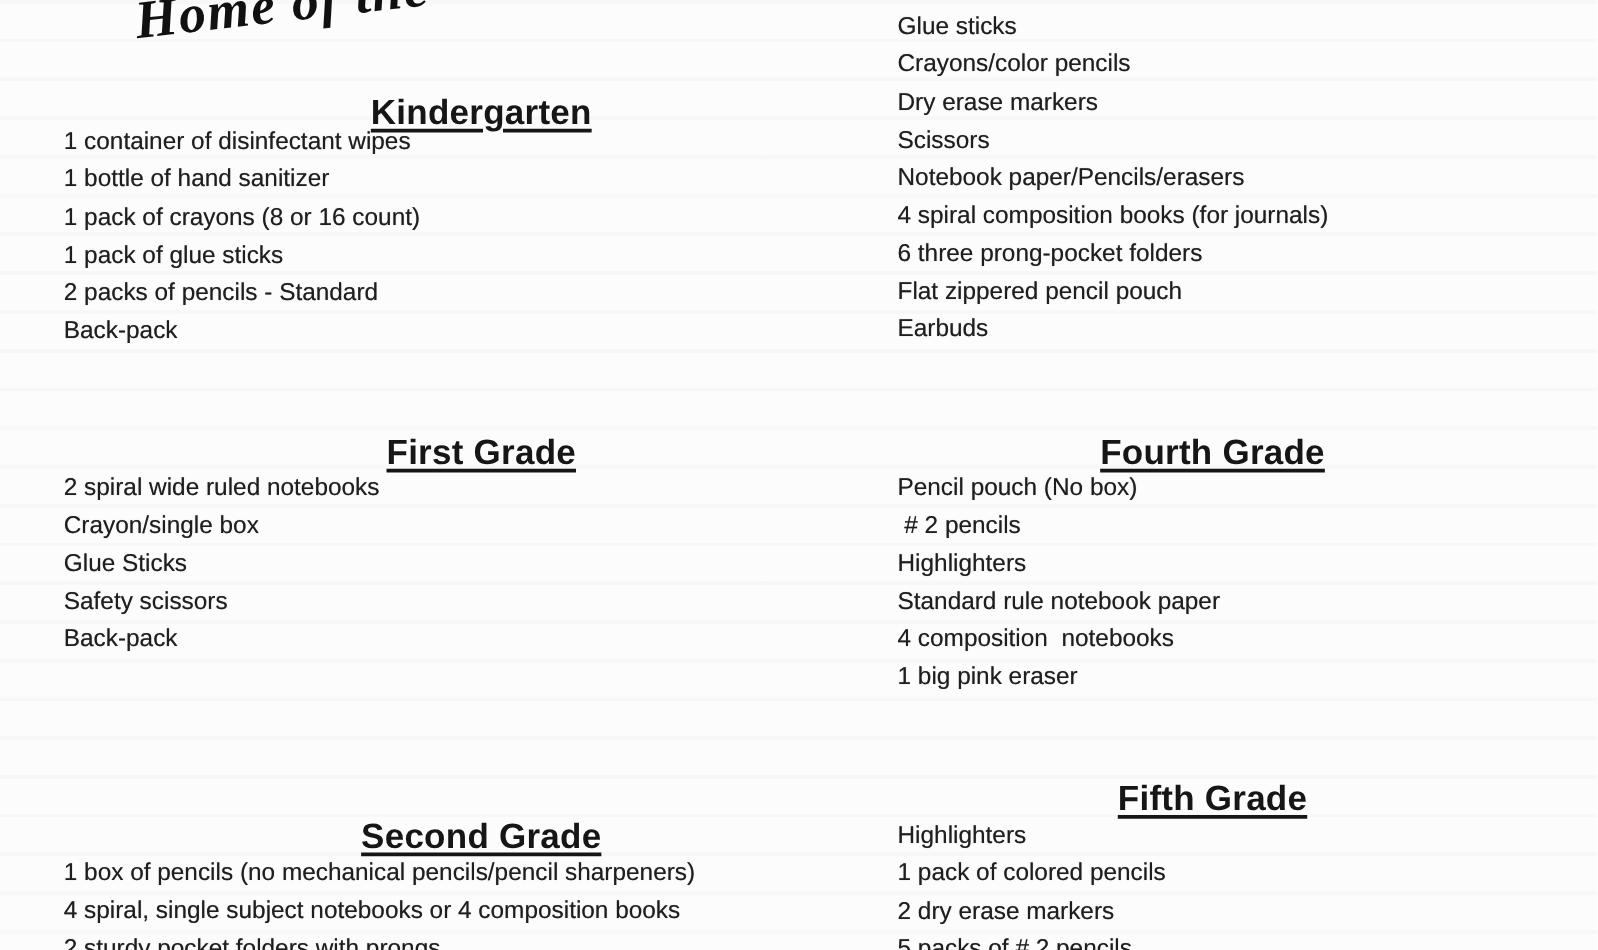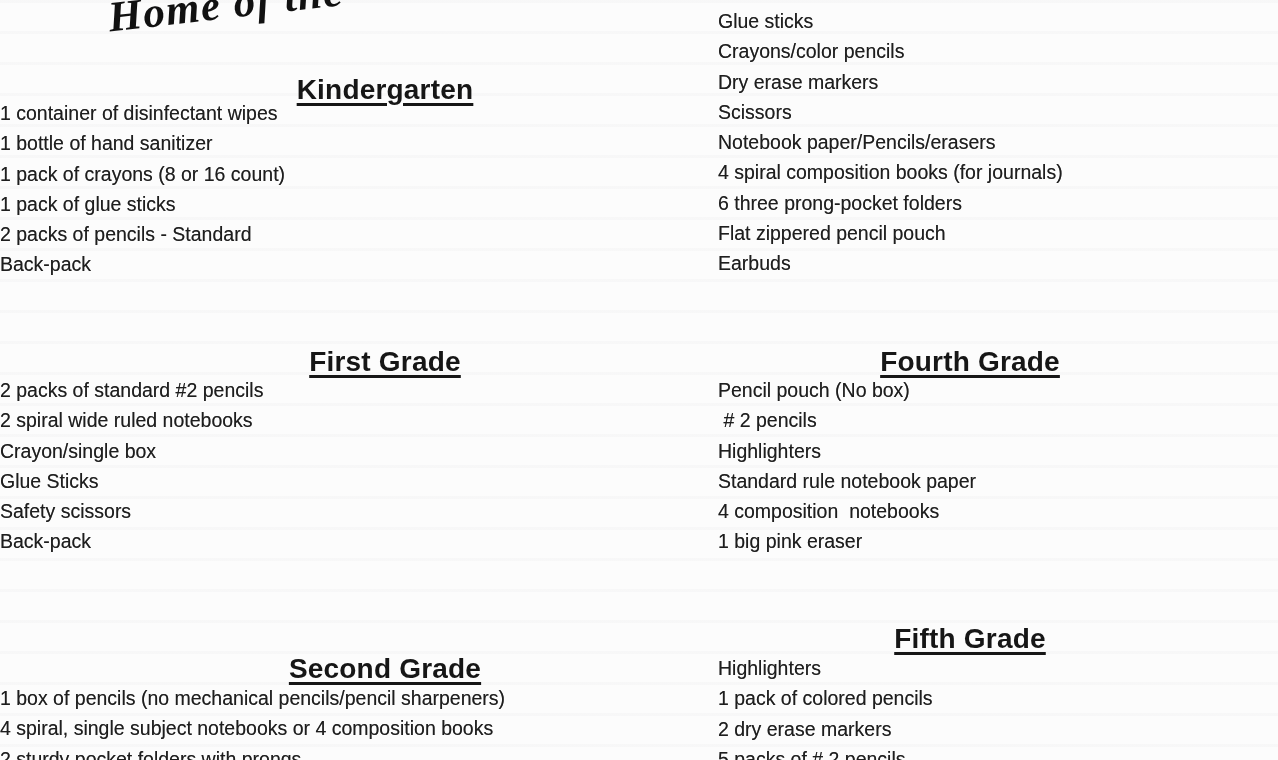--- a/index.html
+++ b/index.html
@@ -76,21 +76,21 @@
     width: 100%;
   }
   .row {
     height: 30.3px;
     line-height: 30.3px;
     font-size: 19.5px;
     color: #1e1e1e;
     white-space: pre;
     text-shadow: 0 0 0.6px rgba(20,20,20,0.55);
   }
-  .col-left  .row { }
+  .col-left  .row { padding-left: 51px; }
   .col-right .row { padding-left: 78px; }
 </style>
 </head>
 <body>
 
 <div class="page">
 
   <div class="logo">Home of the</div>
 
   <div class="col col-left">
@@ -104,21 +104,20 @@
       <div class="row">1 pack of crayons (8 or 16 count)</div>
       <div class="row">1 pack of glue sticks</div>
       <div class="row">2 packs of pencils - Standard</div>
       <div class="row">Back-pack</div>
     </div>
 
     <div class="heading" style="top:308px">
       <span>First Grade</span>
     </div>
     <div class="items" style="top:375px">
-      <div class="row">2 packs of standard #2 pencils</div>
       <div class="row">2 spiral wide ruled notebooks</div>
       <div class="row">Crayon/single box</div>
       <div class="row">Glue Sticks</div>
       <div class="row">Safety scissors</div>
       <div class="row">Back-pack</div>
     </div>
 
     <div class="heading" style="top:615px">
       <span>Second Grade</span>
     </div>

